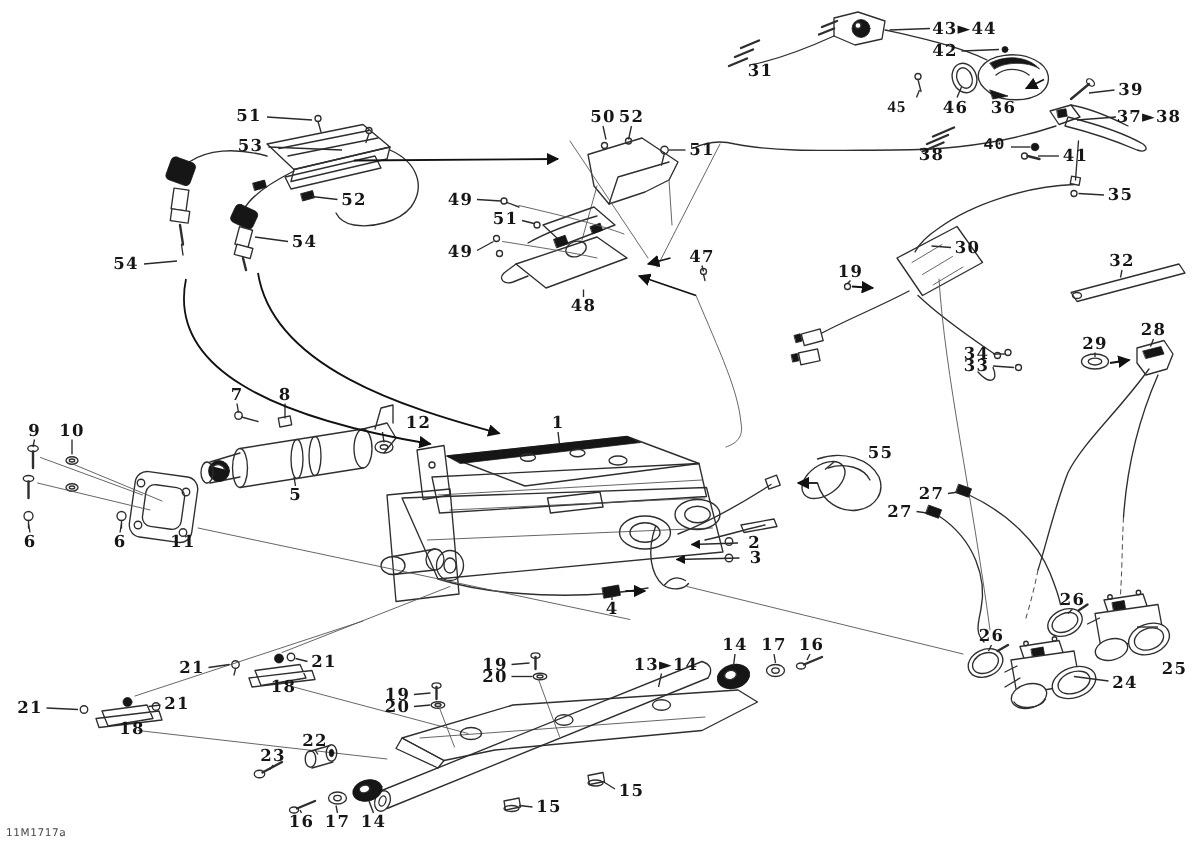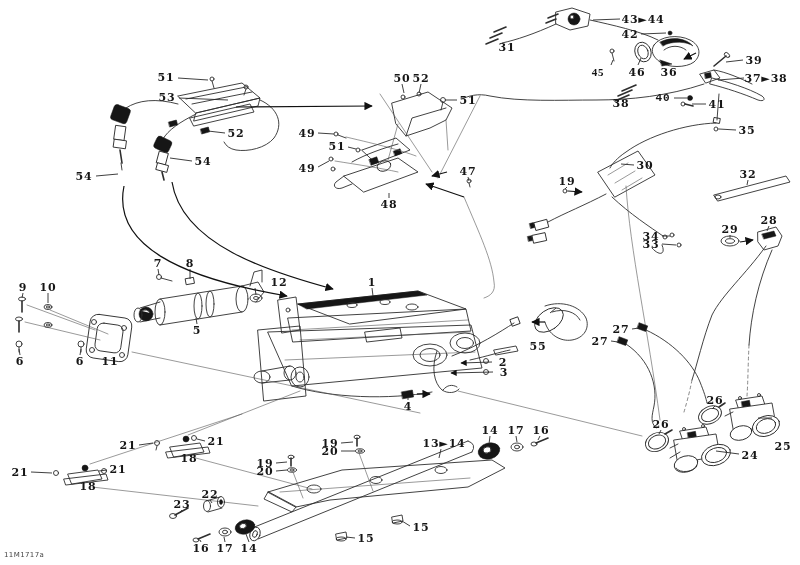--- a/index.html
+++ b/index.html
@@ -437,26 +437,26 @@
       <div class="callout" style="left: 651px; top: 244px;">33</div>
       <div class="callout" style="left: 730px; top: 229px;">29</div>
       <div class="callout" style="left: 769px; top: 220px;">28</div>
       <div class="callout" style="left: 372px; top: 282px;">1</div>
       <div class="callout" style="left: 255px; top: 282px; margin-left: 24px;">12</div>
       <div class="callout" style="left: 158px; top: 263px;">7</div>
       <div class="callout" style="left: 190px; top: 263px;">8</div>
       <div class="callout" style="left: 503px; top: 362px;">2</div>
       <div class="callout" style="left: 504px; top: 372px;">3</div>
       <div class="callout" style="left: 408px; top: 406px;">4</div>
-      <div class="callout" style="left: 538px; top: 302px; margin-top: 44px;">55</div>
+      <div class="callout" style="left: 587px; top: 302px;">55</div>
       <div class="callout" style="left: 23px; top: 287px;">9</div>
       <div class="callout" style="left: 48px; top: 287px;">10</div>
       <div class="callout" style="left: 20px; top: 361px;">6</div>
       <div class="callout" style="left: 80px; top: 361px;">6</div>
-      <div class="callout" style="left: 110px; top: 361px;">11</div>
+      <div class="callout" style="left: 122px; top: 361px;">11</div>
       <div class="callout" style="left: 197px; top: 330px;">5</div>
       <div class="callout" style="left: 128px; top: 445px;">21</div>
       <div class="callout" style="left: 216px; top: 441px;">21</div>
       <div class="callout" style="left: 189px; top: 458px;">18</div>
       <div class="callout" style="left: 118px; top: 469px;">21</div>
       <div class="callout" style="left: 20px; top: 472px;">21</div>
       <div class="callout" style="left: 88px; top: 486px;">18</div>
       <div class="callout" style="left: 210px; top: 494px;">22</div>
       <div class="callout" style="left: 182px; top: 504px;">23</div>
       <div class="callout" style="left: 201px; top: 548px;">16</div>

